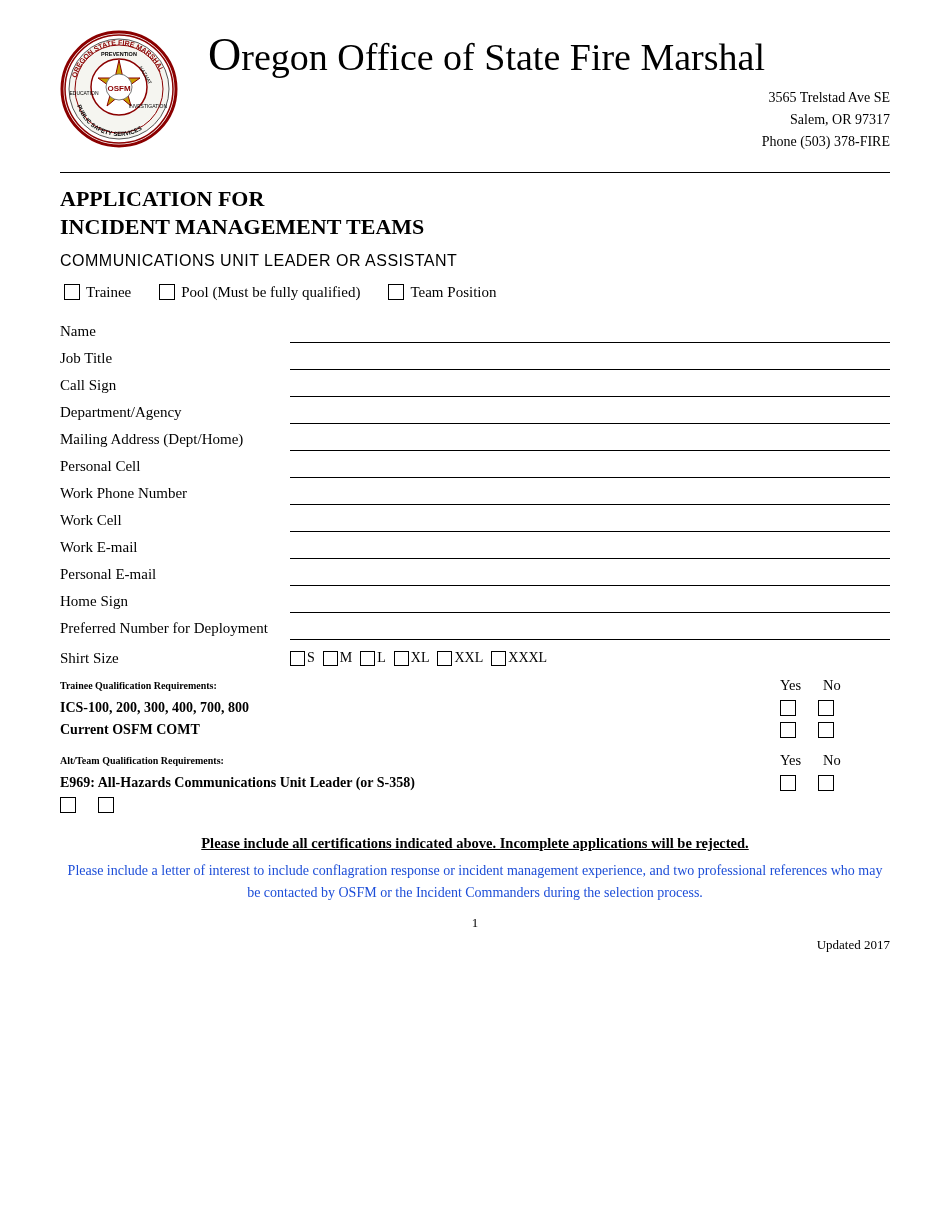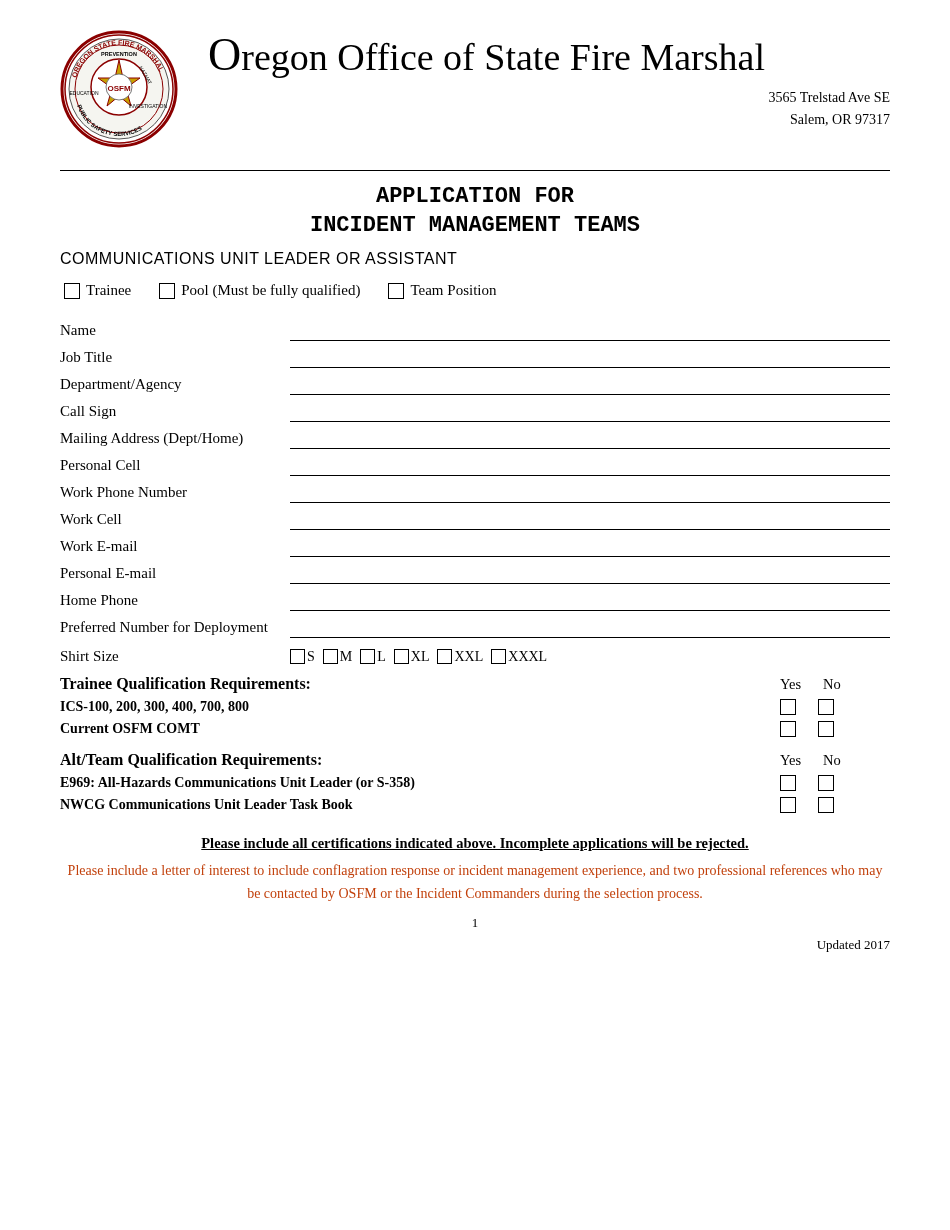--- a/index.html
+++ b/index.html
@@ -50,23 +50,22 @@
     }
 
     
     .app-title {
       margin-top: 10px;
       margin-bottom: 10px;
     }
     .app-title h1 {
       font-size: 22px;
       font-weight: bold;
-      font-family: Liberation Mono, monospace;
+      font-family: Liberation Serif, serif;
       line-height: 1.3;
-      text-align: center;
     }
 
     
     .section-subtitle {
       font-size: 16px;
       font-family: Arial, sans-serif;
       font-weight: normal;
       letter-spacing: 0.5px;
       margin-bottom: 14px;
       margin-top: 4px;
@@ -151,21 +150,21 @@
     .qual-section {
       margin-top: 10px;
       margin-bottom: 14px;
     }
     .qual-header-row {
       display: flex;
       align-items: center;
       margin-bottom: 6px;
     }
     .qual-title {
-      font-size: 16px;
+      font-size: 10px;
       font-weight: bold;
       flex: 1;
     }
     .qual-yes-no {
       display: flex;
       gap: 22px;
       min-width: 110px;
       font-size: 14.5px;
       padding-right: 4px;
       text-align: center;
@@ -193,21 +192,21 @@
       text-align: center;
     }
     .footer-main {
       font-size: 14.5px;
       font-weight: bold;
       text-decoration: underline;
       margin-bottom: 8px;
     }
     .footer-sub {
       font-size: 14px;
-      color: #c2410c;
+      color: #1d4ed8;
       line-height: 1.6;
     }
     .page-num {
       text-align: center;
       margin-top: 10px;
       font-size: 13px;
     }
     .updated {
       text-align: right;
       font-size: 13px;
@@ -256,20 +255,21 @@
       <text x="88" y="78" text-anchor="middle" font-size="5" fill="#000" font-family="Arial">INVESTIGATION</text>
     </svg>
   </div>
   <div class="header-title-area">
     <div class="org-title">
       <span class="big-o">O</span><span>regon Office of State Fire Marshal</span>
     </div>
     <div class="org-address">
       <div>3565 Trelstad Ave SE</div>
       <div>Salem, OR 97317</div>
+      <div>Phone  (503) 378-FIRE</div>
     </div>
   </div>
 </div>
 
 <hr class="divider">
 
 <div class="app-title">
   <h1>
     <span>APPLICATION FOR</span><br>
     <span>INCIDENT MANAGEMENT TEAMS</span>
@@ -299,30 +299,30 @@
     <span class="form-label">Name</span>
     <span class="form-line"></span>
   </div>
 
   <div class="form-row">
     <span class="form-label">Job Title</span>
     <span class="form-line"></span>
   </div>
 
   <div class="form-row">
+    <span class="form-label">Call Sign</span>
+    <span class="form-line"></span>
+  </div>
+
+  <div class="form-row">
     <span class="form-label">Department/Agency</span>
     <span class="form-line"></span>
   </div>
 
   <div class="form-row">
-    <span class="form-label">Call Sign</span>
-    <span class="form-line"></span>
-  </div>
-
-  <div class="form-row">
     <span class="form-label">Mailing Address (Dept/Home)</span>
     <span class="form-line"></span>
   </div>
 
   <div class="form-row">
     <span class="form-label">Personal Cell</span>
     <span class="form-line"></span>
   </div>
 
   <div class="form-row">
@@ -339,21 +339,21 @@
     <span class="form-label">Work E-mail</span>
     <span class="form-line"></span>
   </div>
 
   <div class="form-row">
     <span class="form-label">Personal E-mail</span>
     <span class="form-line"></span>
   </div>
 
   <div class="form-row">
-    <span class="form-label">Home Phone</span>
+    <span class="form-label">Home Sign</span>
     <span class="form-line"></span>
   </div>
 
   <div class="form-row">
     <span class="form-label">Preferred Number for Deployment</span>
     <span class="form-line"></span>
   </div>
 </div>
 
 <div class="shirt-row">
@@ -419,21 +419,20 @@
     </div>
   </div>
   <div class="qual-row">
     <span class="qual-row-label">E969:  All-Hazards Communications Unit Leader (or S-358)</span>
     <div class="qual-checkboxes">
       <span class="checkbox-box"></span>
       <span class="checkbox-box"></span>
     </div>
   </div>
   <div class="qual-row">
-    <span class="qual-row-label">NWCG Communications Unit Leader Task Book</span>
     <div class="qual-checkboxes">
       <span class="checkbox-box"></span>
       <span class="checkbox-box"></span>
     </div>
   </div>
 </div>
 
 <div class="footer-section">
   <div class="footer-main">Please include all certifications indicated above.  Incomplete applications will be rejected.</div>
   <div class="footer-sub">Please include a letter of interest to include conflagration response or incident management experience, and two professional references who may be contacted by OSFM or the Incident Commanders during the selection process.</div>

